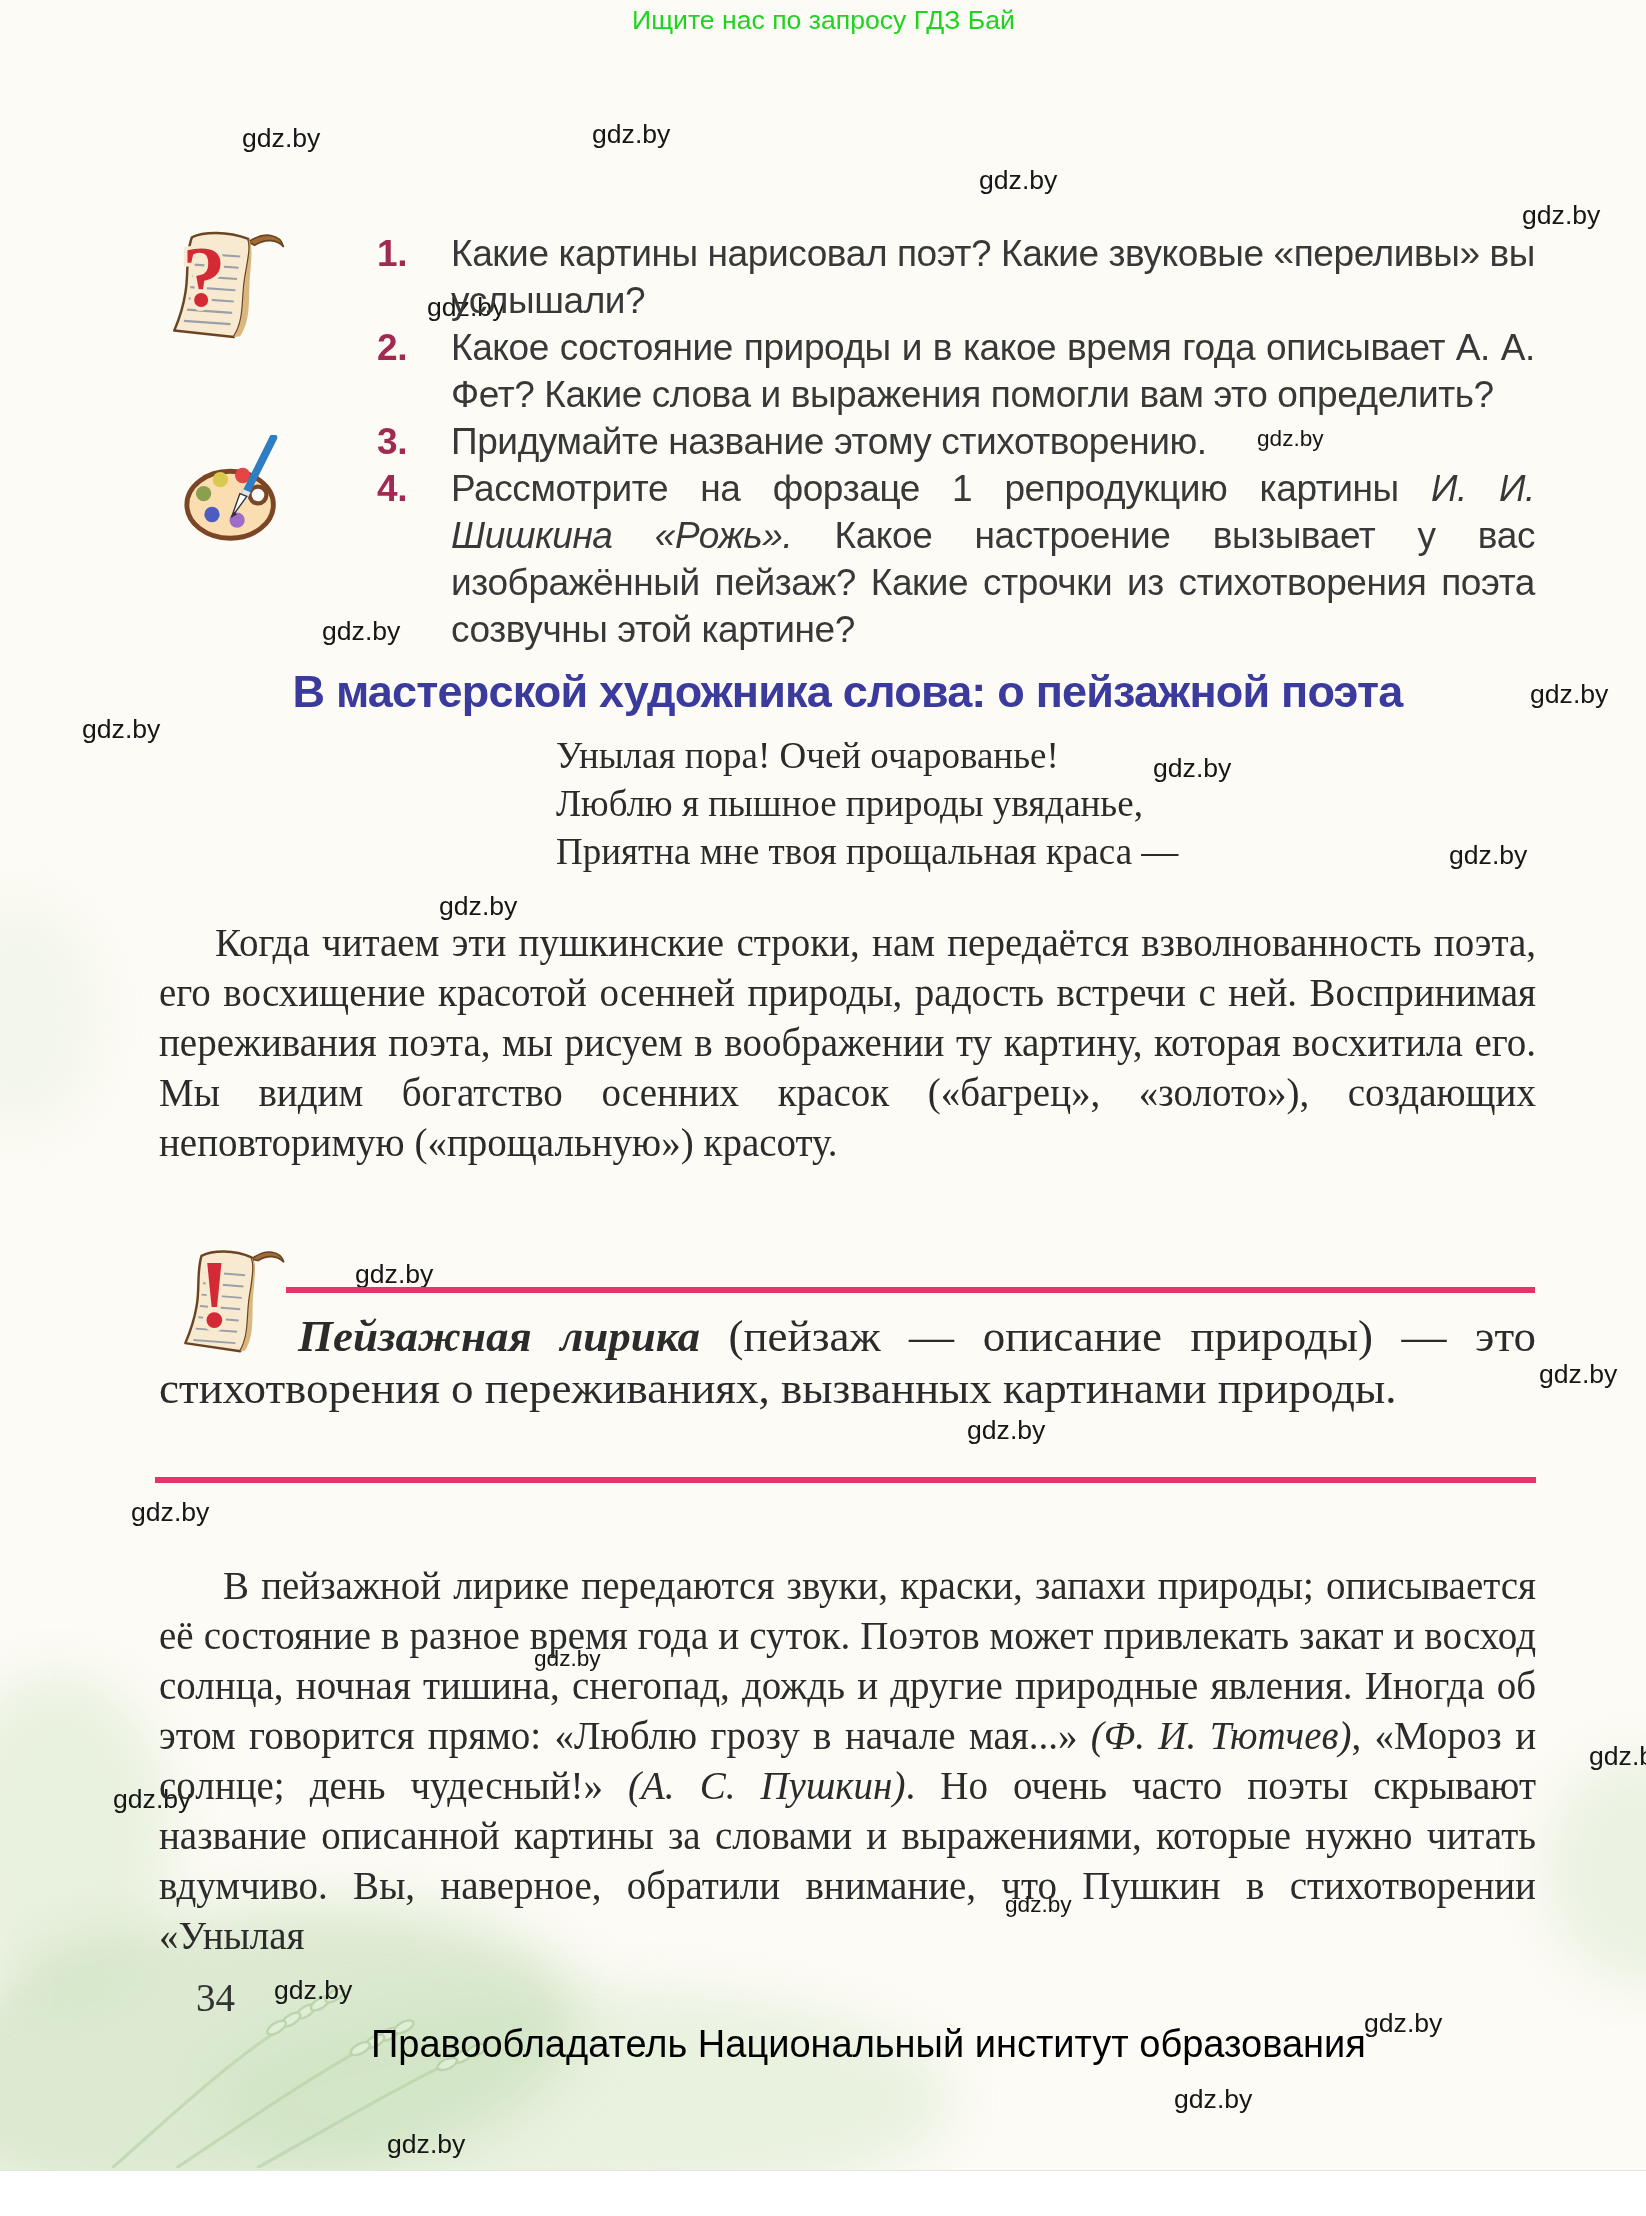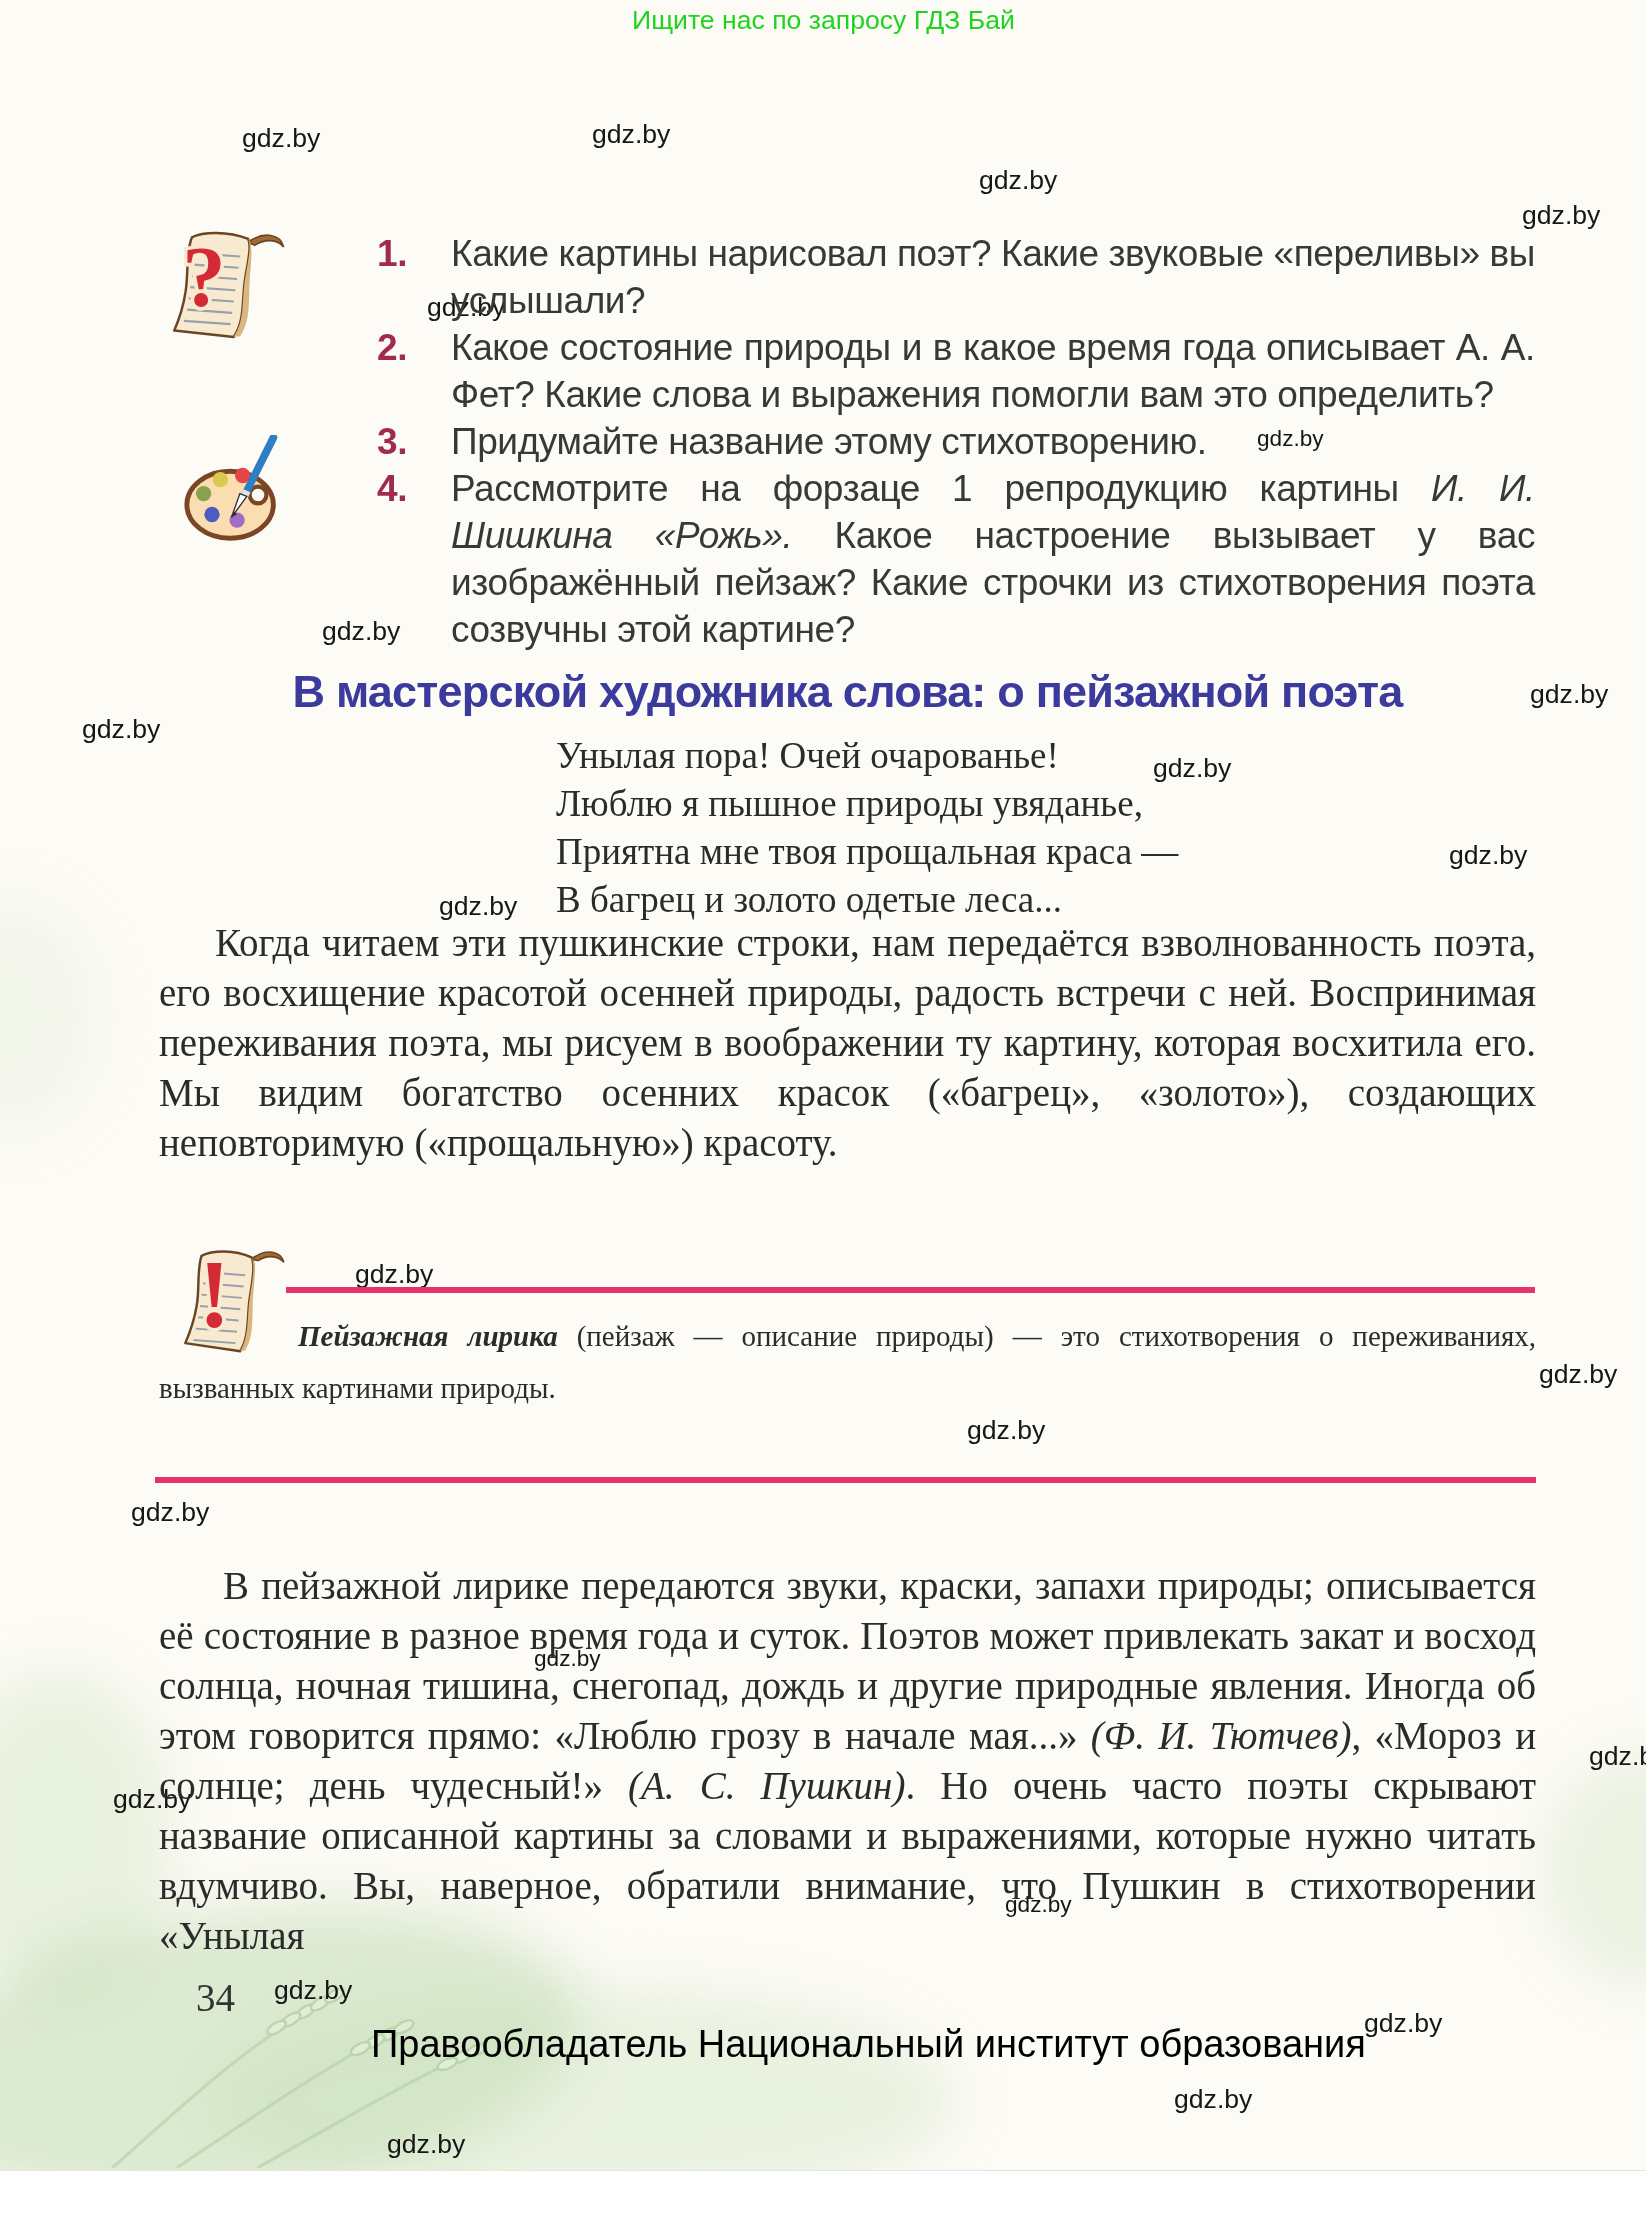--- a/index.html
+++ b/index.html
@@ -40,21 +40,21 @@
             font-size:39px;line-height:50px;color:#2b2b2b;}
   .p1{top:879px;text-indent:56px;}
   .p2{top:1522px;text-indent:64px;}
   .par-it{font-style:italic;}
   
   .def-line{position:absolute;height:5.6px;background:#e7336b;}
   .def-line.top{left:286px;top:1287px;width:1249px;}
   .def-line.bottom{left:155px;top:1477px;width:1381px;}
   .def-icon{position:absolute;left:174px;top:1238px;width:118px;height:123px;}
   .def-text{position:absolute;left:159px;top:1310px;width:1377px;text-align:justify;
-            font-size:29px;line-height:52px;color:#2b2b2b;}
+            font-size:45px;line-height:52px;color:#2b2b2b;}
   .def-spacer{display:inline-block;width:139px;height:1.6px;}
   .def-term{font-weight:bold;font-style:italic;}
   
   .pagenum{position:absolute;left:196px;top:1975px;font-size:39px;color:#333;}
   .copyright{position:absolute;left:371px;top:2023px;font-family:"Liberation Sans",sans-serif;
              font-size:38px;color:#000000;white-space:nowrap;}
 </style>
 </head>
 <body>
 
@@ -162,21 +162,20 @@
     <polygon points="90,66 80,62 68,96" fill="#ffffff" stroke="#333333" stroke-width="2"></polygon>
     <polygon points="72,88 68,96 76,92" fill="#333333"></polygon>
   </svg>
 
   <div class="heading">В мастерской художника слова: о пейзажной поэта</div>
 
   <div class="poem">
     <div>Унылая пора! Очей очарованье!</div>
     <div>Люблю я пышное природы увяданье,</div>
     <div>Приятна мне твоя прощальная краса —</div>
-    <div>В багрец и золото одетые леса...</div>
   </div>
 
   <p class="body-par p1">Когда читаем эти пушкинские строки, нам передаётся взволнованность поэта, его восхищение красотой осенней природы, радость встречи с ней. Воспринимая переживания поэта, мы рисуем в воображении ту картину, которая восхитила его. Мы видим богатство осенних красок («багрец», «золото»), создающих неповторимую («прощальную») красоту.</p>
 
   <svg class="def-icon" viewBox="0 0 146 152">
     <path d="M96,26 C114,12 132,16 136,30 C128,21 114,21 104,28 Z" fill="#a06b35" stroke="#6b4423" stroke-width="2"></path>
     <path d="M34,22 C28,42 32,62 28,84 C25,102 20,116 14,130 L82,140 C94,120 90,96 94,72 C98,48 100,32 96,24 C74,14 48,15 34,22 Z" fill="#f7ead0" stroke="#6b4423" stroke-width="3" stroke-linejoin="round"></path>
     <path d="M82,140 C94,120 90,96 94,72 C98,48 100,32 96,24 C102,30 100,48 98,70 C96,96 100,120 88,139 Z" fill="#d9b77f"></path>
     <g stroke="#9aa0a8" stroke-width="2.4" fill="none">
       <path d="M38,42 L88,46"></path>

